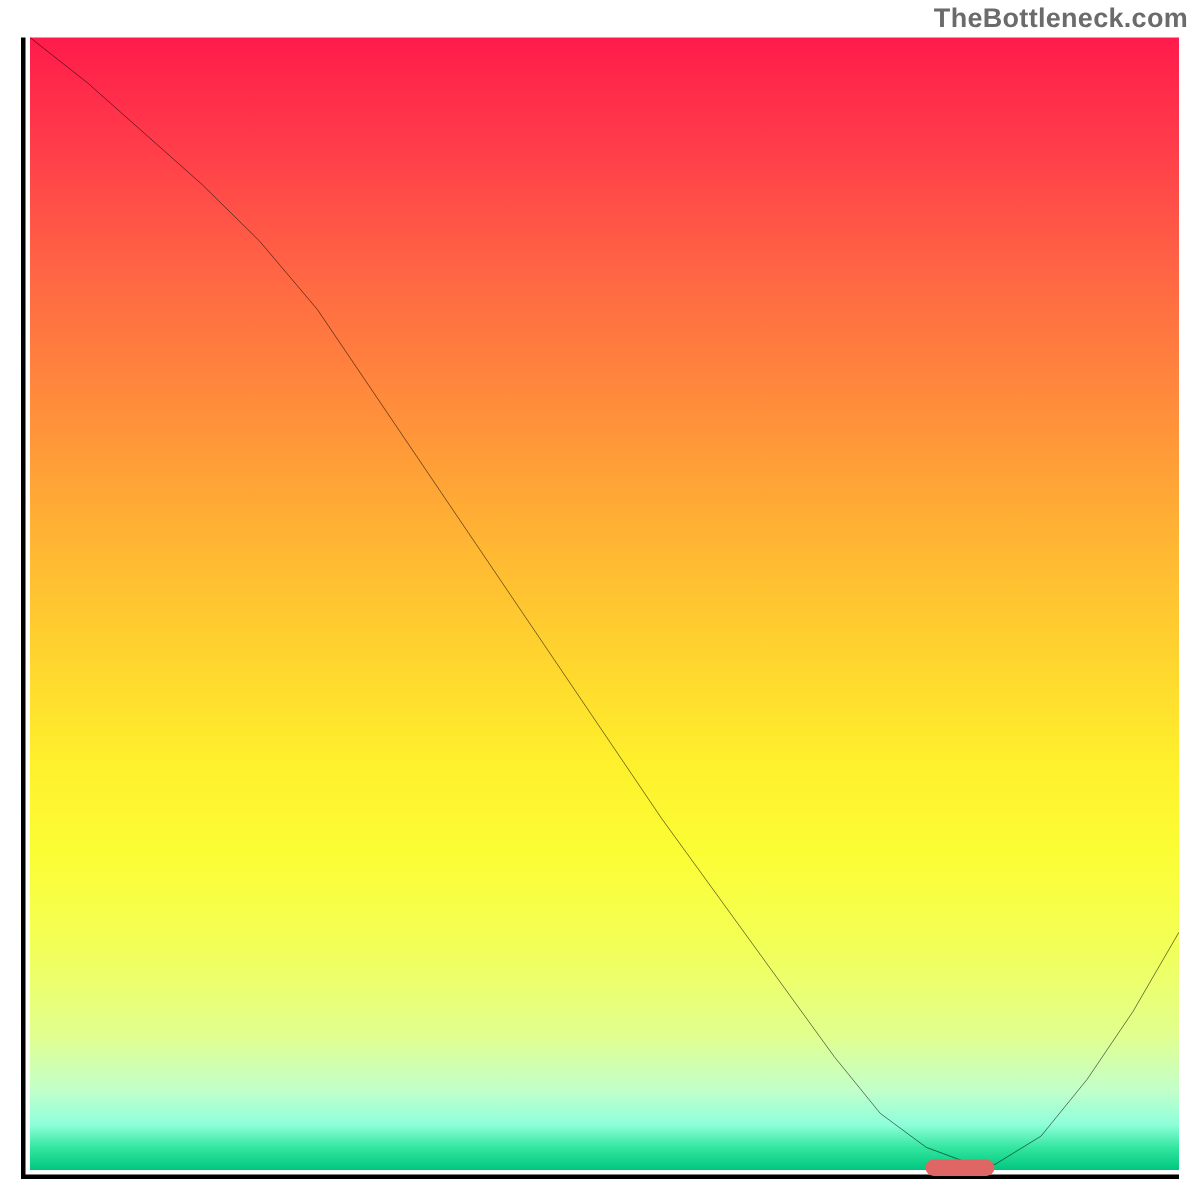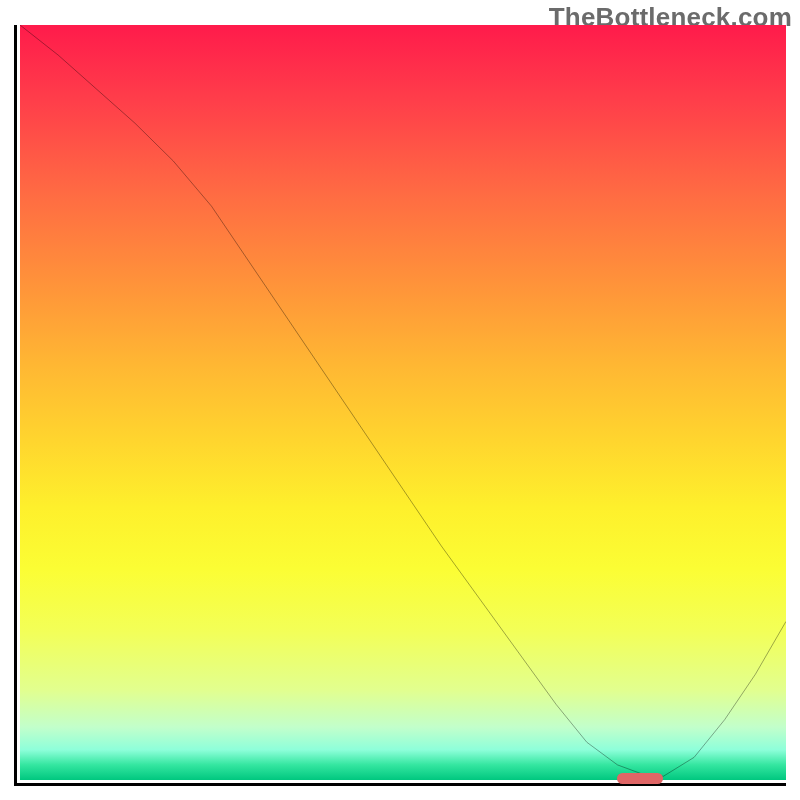--- a/index.html
+++ b/index.html
@@ -7,21 +7,21 @@
   .container {
     position: relative;
     width: 800px;
     height: 800px;
   }
   .watermark {
     position: absolute;
     top: 2px;
     right: 8px;
     font-family: Arial, Helvetica, sans-serif;
-    font-size: 26px;
+    font-size: 18px;
     font-weight: 600;
     color: #6b6b6b;
     letter-spacing: 0.2px;
     text-align: right;
   }
   .plot-frame {
     position: absolute;
     left: 14px;
     top: 25px;
     width: 772px;

